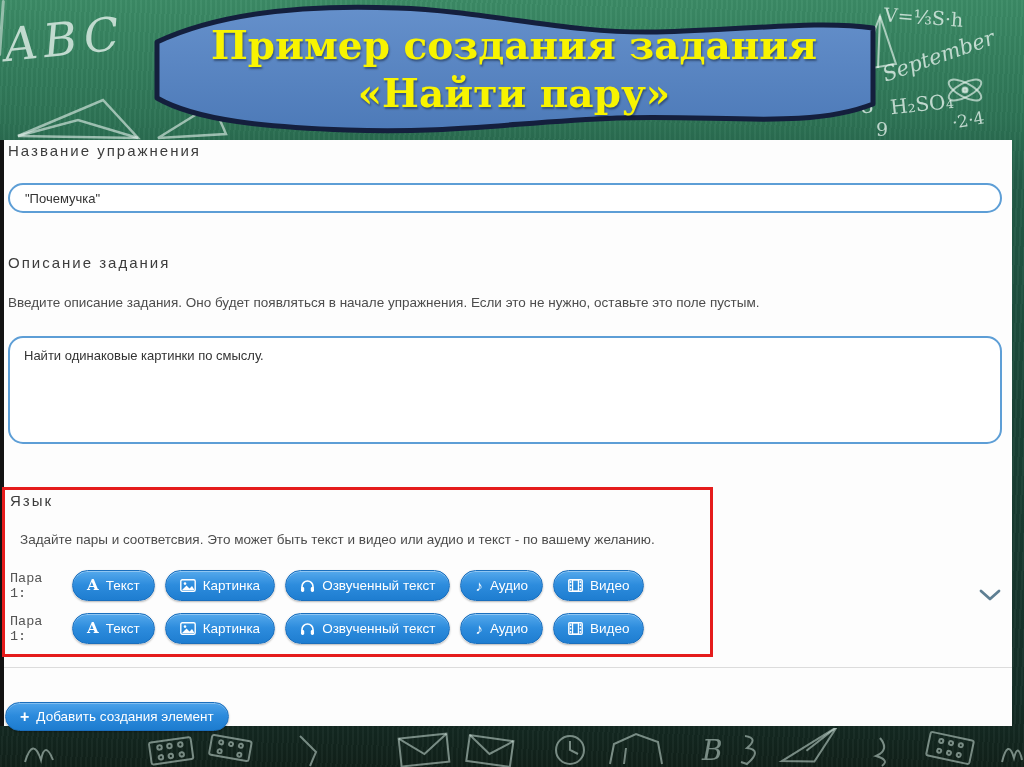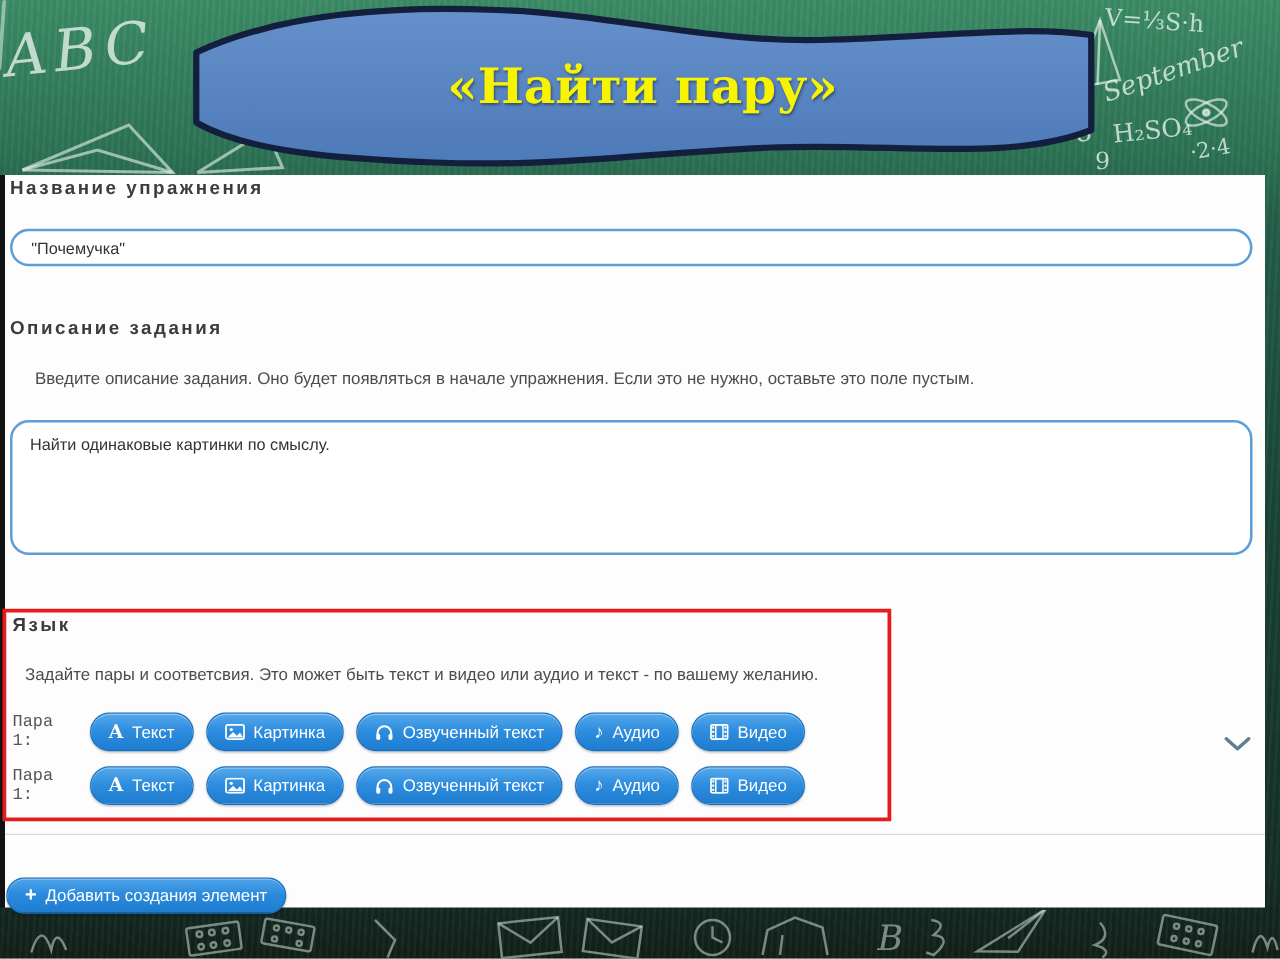--- a/index.html
+++ b/index.html
@@ -26,42 +26,42 @@
   
   .banner { position:absolute; left:147px; top:0; width:734px; height:136px; z-index:6; }
   .banner svg { position:absolute; inset:0; }
   .banner-text { position:absolute; inset:0; display:flex; flex-direction:column; align-items:center; justify-content:center; padding-top:2px; gap:2px; }
   .banner-line { font-family:"DejaVu Serif", serif; font-weight:bold; color:#f8f400; font-size:39px; line-height:1.18; text-shadow:1px 2px 2px rgba(10,20,40,0.45); white-space:nowrap; }
 
   
   .black-strip { position:absolute; left:0; top:140px; width:4px; height:586px; background:#121212; z-index:3; }
   .panel { position:absolute; left:4px; top:140px; width:1008px; height:586px; background:#fdfdfd; z-index:2; }
 
-  .sec-title { position:absolute; font-size:15px; font-weight:bold; letter-spacing:2px; color:#3c3c3c; }
+  .sec-title { position:absolute; font-size:15px; font-weight:normal; letter-spacing:2px; color:#3c3c3c; }
   .hint { position:absolute; font-size:13.5px; color:#4c4c4c; }
 
   .lang-row { position:absolute; top:3px; right:8px; display:flex; align-items:center; gap:5px; }
   .lang-label { font-size:13.5px; color:#5a5a5a; letter-spacing:0.5px; }
   .help-badge { display:inline-block; width:15px; height:15px; border:1px solid #9db3c8; border-radius:50%; color:#8aa2ba; font-size:10px; line-height:13px; text-align:center; margin-top:-6px; cursor:pointer; }
   .lang-colon { color:#8a8a8a; font-size:13px; }
   .lang-dd { color:#6e8b9e; font-size:12px; cursor:pointer; margin:0 2px; }
   .flag { width:21px; height:15px; display:inline-block; cursor:pointer; box-shadow:0 0 1px rgba(0,0,0,0.4); }
   .flag-de { background:linear-gradient(180deg,#1a1a1a 0 33%,#d81e05 33% 66%,#f8c300 66% 100%); }
   .flag-es { background:linear-gradient(180deg,#c60b1e 0 27%,#ffc400 27% 73%,#c60b1e 73% 100%); }
   .flag-fr { background:linear-gradient(90deg,#0055a4 0 33%,#f2f2f2 33% 66%,#ef4135 66% 100%); }
   .flag-it { background:linear-gradient(90deg,#009246 0 33%,#f2f2f2 33% 66%,#ce2b37 66% 100%); }
   .flag-ru { width:24px; height:17px; background:linear-gradient(180deg,#f5f5f5 0 33%,#0039a6 33% 66%,#d52b1e 66% 100%); border:2px solid #cf2020; }
 
   .round-field { position:absolute; border:2px solid #5d9ed6; border-radius:15px; background:#fff; font-size:13px; color:#333; font-family:"Liberation Sans", sans-serif; }
   .name-input { left:4px; top:43px; width:994px; height:30px; padding:0 15px; outline:none; }
   .desc-area { left:4px; top:196px; width:994px; height:108px; padding:9px 14px; resize:none; outline:none; line-height:1.35; }
 
   .title-name { left:4px; top:2px; }
   .title-desc { left:4px; top:114px; }
-  .hint-desc { left:4px; top:155px;margin-left:20px; }
+  .hint-desc { left:4px; top:155px; }
   .title-pairs { left:6px; top:352px; }
   .hint-pairs { left:16px; top:392px; }
 
   .pair-row { position:absolute; left:6px; display:flex; align-items:center; gap:10px; }
   .pair-row-1 { top:430px; }
   .pair-row-2 { top:473px; }
   .pair-label { font-size:13.5px; color:#555; width:52px;font-family:Liberation Mono, monospace; }
   .pill { height:31px; border-radius:17px; padding:0 14px; display:inline-flex; align-items:center; gap:7px;
     background:linear-gradient(180deg,#55a9ec 0,#2d8cdd 48%,#1e7dd0 100%);
     border:1px solid #1b6fbd; color:#fff; font-size:13.5px; cursor:pointer;
@@ -175,20 +175,21 @@
     <svg viewBox="0 0 734 136" width="734" height="136">
       <defs>
         <linearGradient id="bfill" x1="0" y1="0" x2="0" y2="1">
           <stop offset="0" stop-color="#6590cb"></stop>
           <stop offset="1" stop-color="#4d7ab8"></stop>
         </linearGradient>
       </defs>
       <path d="M10,42 C70,14 150,4 250,8 C340,11 420,34 510,32 C600,30 672,20 726,28 L726,104 C660,130 570,114 470,118 C370,122 300,134 200,130 C120,127 50,121 10,98 Z" fill="url(#bfill)" stroke="#141f3d" stroke-width="5" stroke-linejoin="round"></path>
     </svg>
     <div class="banner-text">
+      <div class="banner-line">Пример создания задания</div>
       <div class="banner-line">«Найти пару»</div>
     </div>
   </div>
 
   <div class="black-strip"></div>
 
   <div class="panel">
 
     <div class="sec-title title-name">Название упражнения</div>
 

